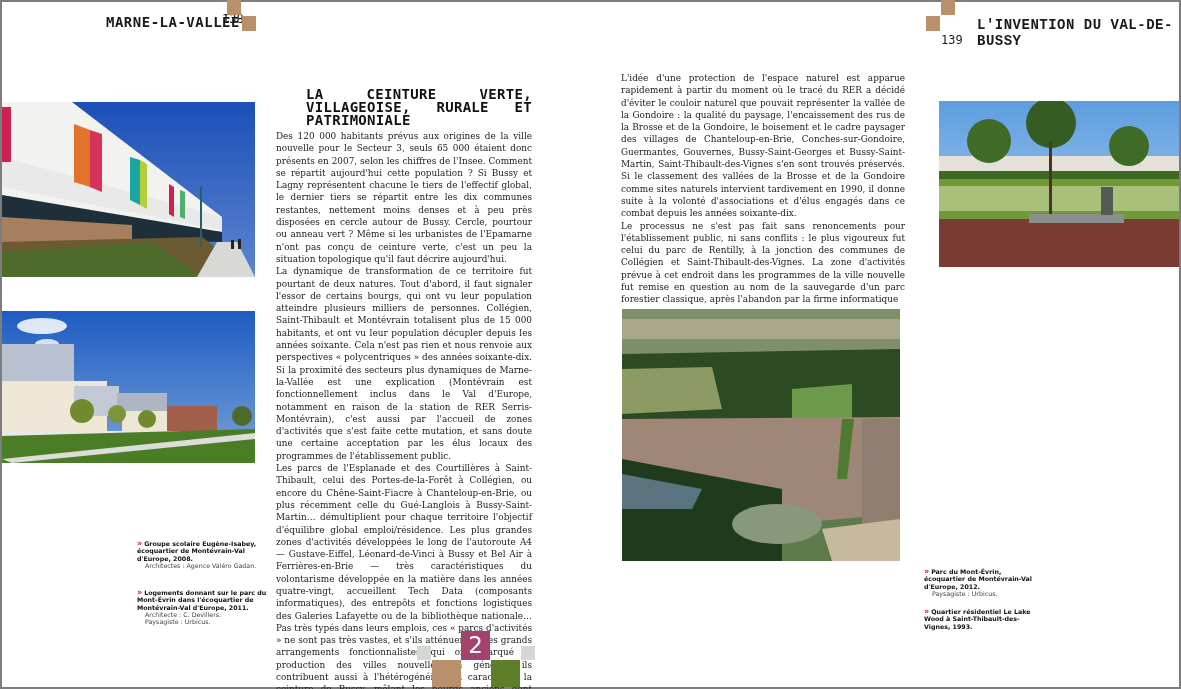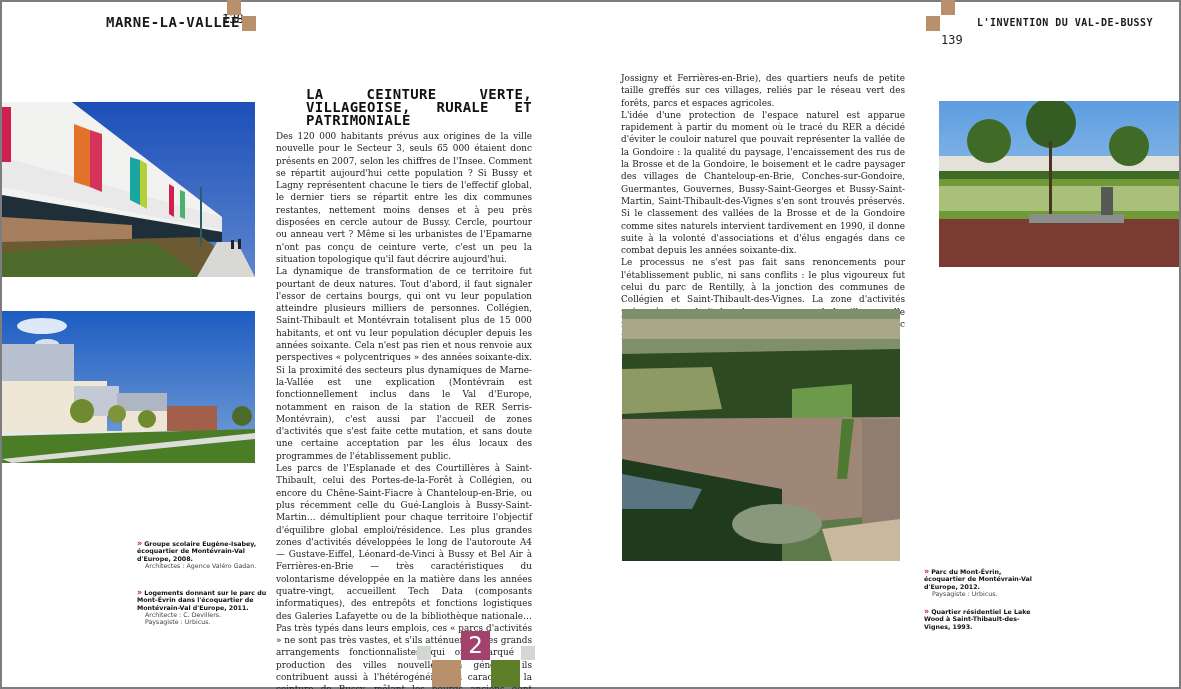--- a/index.html
+++ b/index.html
@@ -1,20 +1,20 @@
 <!DOCTYPE html>
 <html><head>
 <meta charset="utf-8">
 <style>
   html, body { margin:0; padding:0; }
   body { width:1181px; height:689px; background:#ffffff; position:relative; overflow:hidden; font-family:"DejaVu Serif", serif; }
   .frame { position:absolute; left:0; top:0; width:1177px; height:685px; border:2px solid #7d7d80; border-bottom-width:3px; box-sizing:content-box; }
   .running { position:absolute; font-family:"DejaVu Sans Mono", monospace; font-weight:bold; color:#1a1a1a; letter-spacing:0.5px; }
   .rh-left { left:106px; top:14px; font-size:14px; }
-  .rh-right { left:977px; top:17px; font-size:10px; }
+  .rh-right { left:977px; top:17px; font-size:14px;font-family:Liberation Mono, monospace; }
   .pagenum { position:absolute; font-family:"DejaVu Sans Mono", monospace; font-size:12px; color:#1a1a1a; }
   .pn-left { left:222px; top:12px; }
   .pn-right { left:941px; top:20px;margin-top:13px; }
   .sq { position:absolute; background:#b8906c; }
   .col { position:absolute; font-size:8.9px; line-height:12.3px; color:#222; text-align:justify; }
   .col p { margin:0; }
   .col-1 { left:276px; top:72px; width:256px; }
   .col-2 { left:621px; top:72px; width:284px; }
   h2.section { font-family:"DejaVu Sans Mono", monospace; font-weight:bold; font-size:14px; line-height:13px; margin:16px 0 3px 30px; color:#111; letter-spacing:0.3px; }
   .photo { position:absolute; overflow:hidden; }
@@ -40,21 +40,20 @@
 <div class="running rh-right">L'INVENTION DU VAL-DE-BUSSY</div>
 
 <div class="col col-1">
   <h2 class="section">LA CEINTURE VERTE, VILLAGEOISE, RURALE ET PATRIMONIALE</h2>
   <p>Des 120 000 habitants prévus aux origines de la ville nouvelle pour le Secteur 3, seuls 65 000 étaient donc présents en 2007, selon les chiffres de l'Insee. Comment se répartit aujourd'hui cette population ? Si Bussy et Lagny représentent chacune le tiers de l'effectif global, le dernier tiers se répartit entre les dix communes restantes, nettement moins denses et à peu près disposées en cercle autour de Bussy. Cercle, pourtour ou anneau vert ? Même si les urbanistes de l'Epamarne n'ont pas conçu de ceinture verte, c'est un peu la situation topologique qu'il faut décrire aujourd'hui.</p>
   <p>La dynamique de transformation de ce territoire fut pourtant de deux natures. Tout d'abord, il faut signaler l'essor de certains bourgs, qui ont vu leur population atteindre plusieurs milliers de personnes. Collégien, Saint-Thibault et Montévrain totalisent plus de 15 000 habitants, et ont vu leur population décupler depuis les années soixante. Cela n'est pas rien et nous renvoie aux perspectives « polycentriques » des années soixante-dix. Si la proximité des secteurs plus dynamiques de Marne-la-Vallée est une explication (Montévrain est fonctionnellement inclus dans le Val d'Europe, notamment en raison de la station de RER Serris-Montévrain), c'est aussi par l'accueil de zones d'activités que s'est faite cette mutation, et sans doute une certaine acceptation par les élus locaux des programmes de l'établissement public.</p>
   <p>Les parcs de l'Esplanade et des Courtillères à Saint-Thibault, celui des Portes-de-la-Forêt à Collégien, ou encore du Chêne-Saint-Fiacre à Chanteloup-en-Brie, ou plus récemment celle du Gué-Langlois à Bussy-Saint-Martin… démultiplient pour chaque territoire l'objectif d'équilibre global emploi/résidence. Les plus grandes zones d'activités développées le long de l'autoroute A4 — Gustave-Eiffel, Léonard-de-Vinci à Bussy et Bel Air à Ferrières-en-Brie — très caractéristiques du volontarisme développée en la matière dans les années quatre-vingt, accueillent Tech Data (composants informatiques), des entrepôts et fonctions logistiques des Galeries Lafayette ou de la bibliothèque nationale… Pas très typés dans leurs emplois, ces « parcs d'activités » ne sont pas très vastes, et s'ils atténuent ici les grands arrangements fonctionnalistes qui ont marqué la production des villes nouvelles en général, ils contribuent aussi à l'hétérogénéité qui caractérise la ceinture de Bussy, mêlant les bourgs anciens dont certains sont peu transformés (Bussy-Saint-Martin, Conches, Gouvernes, Guermantes,</p>
 </div>
 
 <div class="col col-2">
-  <p>Jossigny et Ferrières-en-Brie), des quartiers neufs de petite taille greffés sur ces villages, reliés par le réseau vert des forêts, parcs et espaces agricoles.</p>
   <p>L'idée d'une protection de l'espace naturel est apparue rapidement à partir du moment où le tracé du RER a décidé d'éviter le couloir naturel que pouvait représenter la vallée de la Gondoire : la qualité du paysage, l'encaissement des rus de la Brosse et de la Gondoire, le boisement et le cadre paysager des villages de Chanteloup-en-Brie, Conches-sur-Gondoire, Guermantes, Gouvernes, Bussy-Saint-Georges et Bussy-Saint-Martin, Saint-Thibault-des-Vignes s'en sont trouvés préservés. Si le classement des vallées de la Brosse et de la Gondoire comme sites naturels intervient tardivement en 1990, il donne suite à la volonté d'associations et d'élus engagés dans ce combat depuis les années soixante-dix.</p>
   <p>Le processus ne s'est pas fait sans renoncements pour l'établissement public, ni sans conflits : le plus vigoureux fut celui du parc de Rentilly, à la jonction des communes de Collégien et Saint-Thibault-des-Vignes. La zone d'activités prévue à cet endroit dans les programmes de la ville nouvelle fut remise en question au nom de la sauvegarde d'un parc forestier classique, après l'abandon par la firme informatique</p>
 </div>
 
 <div class="photo" style="left:2px;top:102px;width:253px;height:175px;">
   <svg width="253" height="175" viewBox="0 0 253 175">
     <defs>
         <linearGradient id="sky1" x1="0" y1="0" x2="0" y2="1">
           <stop offset="0" stop-color="#1c4fb8"></stop>
           <stop offset="1" stop-color="#5d86cf"></stop>

